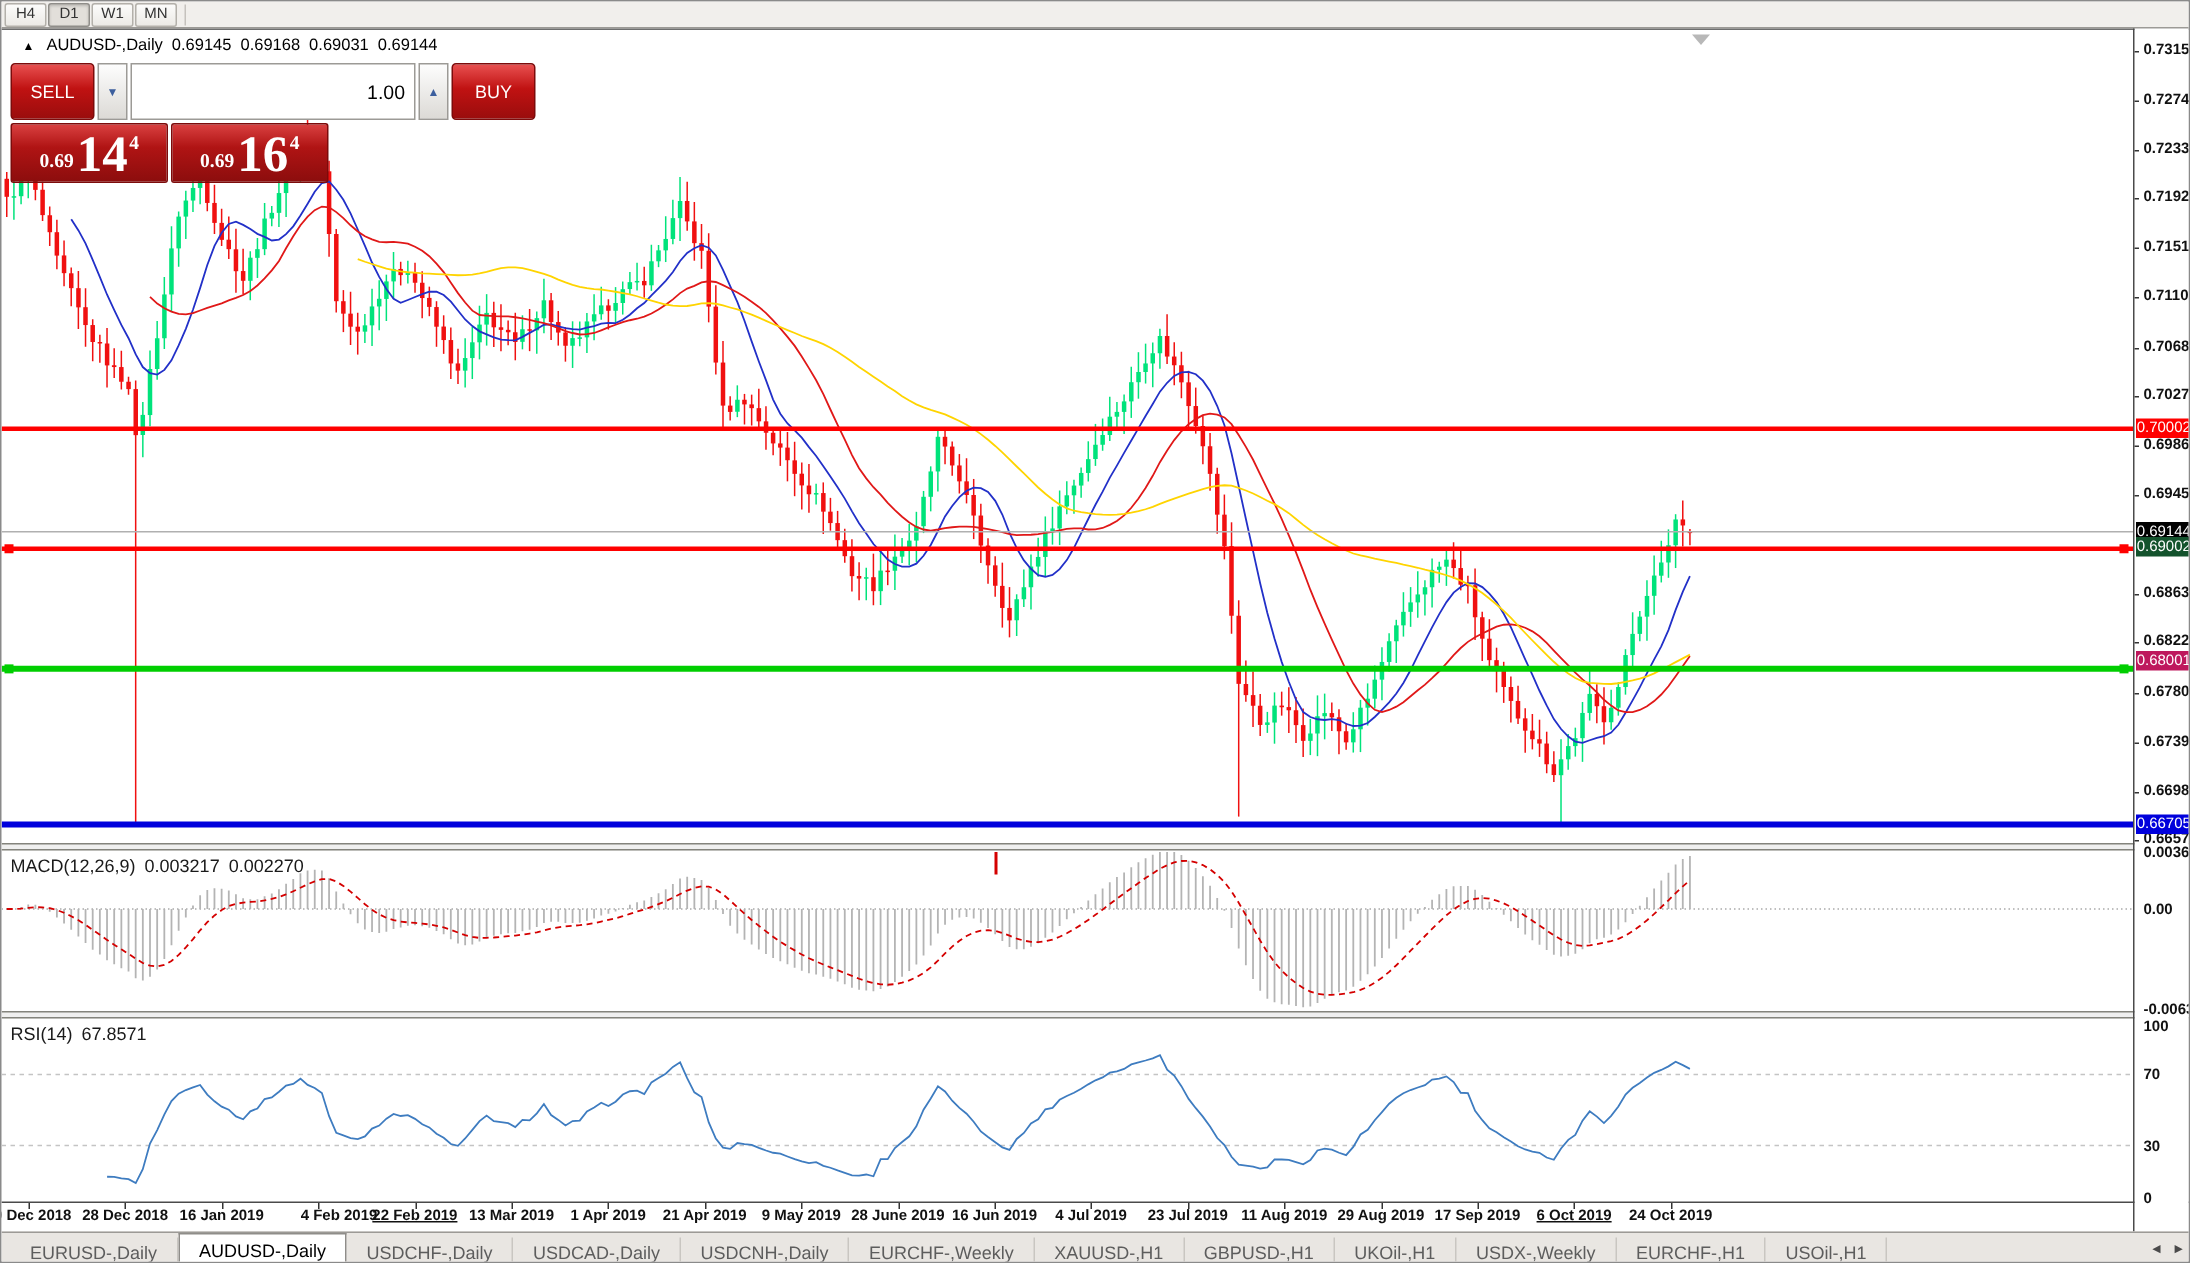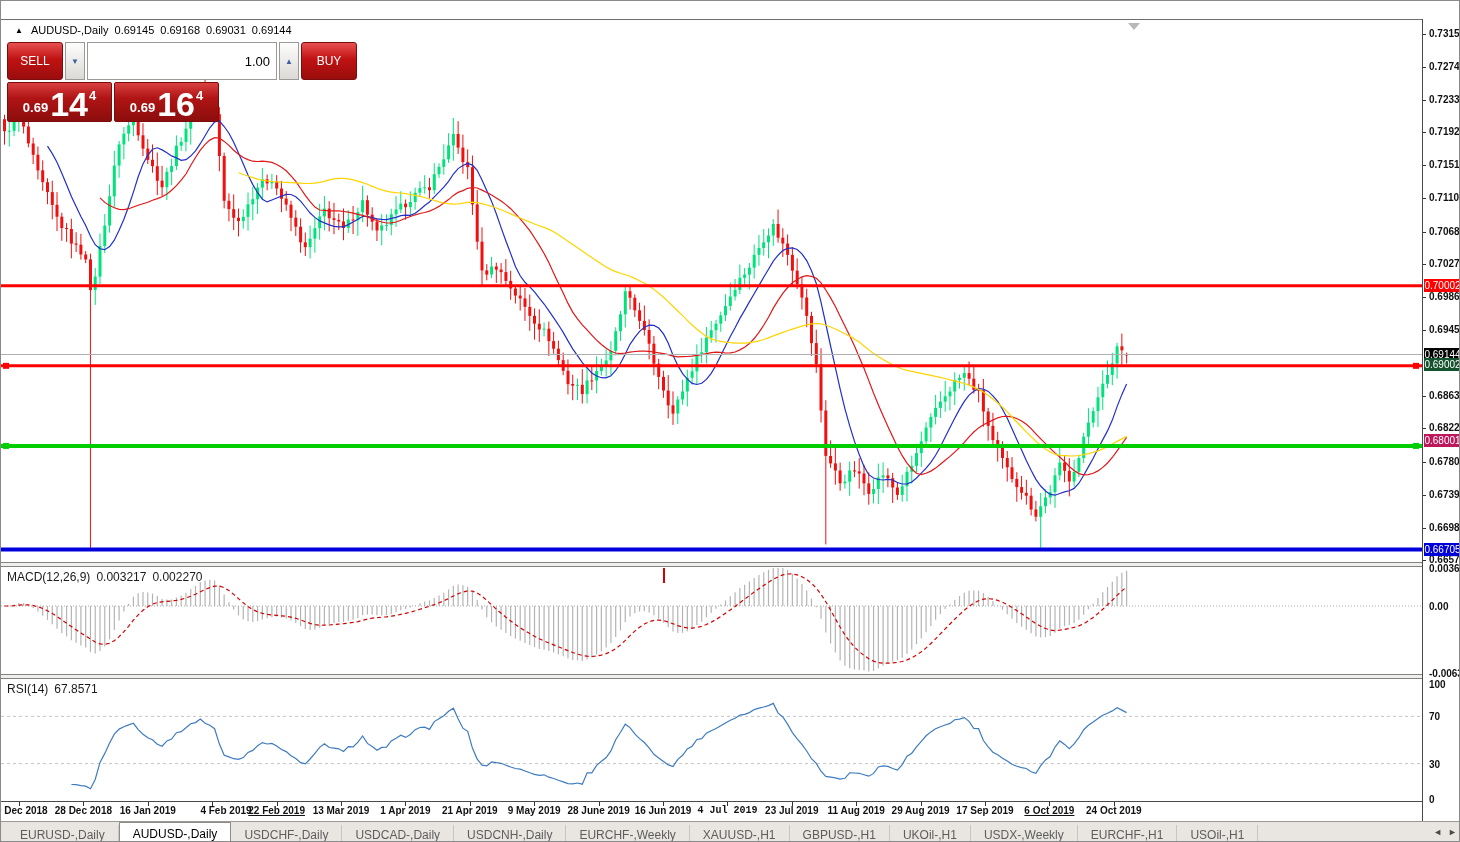--- a/index.html
+++ b/index.html
@@ -26,21 +26,21 @@
   
   .oneclick{position:absolute;left:6px;top:41px;width:212px;}
   .oc-row1{display:flex;gap:2px;height:38px;}
   .btn-trade{flex:0 0 54px;color:#fff;font-size:12px;display:flex;align-items:center;justify-content:center;
              background:linear-gradient(#e85050,#c01212 45%,#9a0d0d);border:1px solid #7c0b0b;border-radius:3px;cursor:pointer;}
   .spin{flex:0 0 18px;display:flex;align-items:center;justify-content:center;background:linear-gradient(#fdfdfd,#dcdad6);
         border:1px solid #9c9a96;color:#3c5f9e;font-size:8px;cursor:pointer;}
   .vol{flex:1;border:1px solid #9c9a96;font-size:13px;text-align:right;padding:0 6px;font-family:"Liberation Sans",sans-serif;}
   .oc-row2{display:flex;gap:2px;margin-top:2px;height:40px;}
   .bigpx{flex:1;color:#fff;background:linear-gradient(#d94040,#b01414 40%,#8c0d0d);border:1px solid #7c0b0b;
-         display:flex;align-items:flex-end;justify-content:center;padding-bottom:2px;cursor:pointer;border-radius:2px;}
+         display:flex;align-items:flex-end;justify-content:center;padding-bottom:2px;cursor:pointer;border-radius:2px;font-family:Liberation Serif, serif;}
   .bigpx .sm{font-size:13px;font-weight:bold;margin:0 2px 4px 0;}
   .bigpx .bg{font-size:34px;font-weight:bold;line-height:30px;}
   .bigpx .sup{font-size:13px;font-weight:bold;margin:0 0 16px 1px;}
   
   .axis-col{position:absolute;left:1422px;top:18px;width:38px;height:802px;background:#fff;}
   .ptick{position:absolute;left:6px;font-size:10px;font-weight:bold;color:#111;white-space:nowrap;}
   .ptick-dash{position:absolute;left:0;width:3px;height:1px;background:#333;}
   .pbadge{position:absolute;left:1px;width:37px;height:13px;color:#fff;font-size:10px;font-weight:normal;
           text-align:center;line-height:13px;}
   
@@ -57,20 +57,29 @@
   .tab:first-child{margin-left:6px;}
   .tab.active{background:#fff;color:#000;border:1px solid #8f8d89;border-bottom:none;height:21px;}
   .tab-navs{position:absolute;right:4px;top:5px;font-size:9px;color:#4a4a4a;display:flex;gap:6px;}
   .tab-navs span{cursor:pointer;}
 </style>
 </head>
 <body>
 
 <div id="app">
 
+  <div class="toolbar">
+    <span id="tf-holder" style="display:flex">
+        <div class="tfbtn">H4</div>
+        <div class="tfbtn active">D1</div>
+        <div class="tfbtn">W1</div>
+        <div class="tfbtn">MN</div>
+      </span>
+    <span class="tf-sep"></span>
+  </div>
 
   <div class="topline"></div>
 
   <svg id="price-svg" width="1421" height="543" viewBox="0 18 1421 543" style="top:18px">
       <g>
         <line x1="3.5" y1="113.7" x2="3.5" y2="143.6" stroke="#F01010" stroke-width="1"></line>
         <rect x="2.0" y="118.2" width="3" height="12.0" fill="#F01010"></rect>
         <line x1="8.275" y1="116.6" x2="8.275" y2="145.5" stroke="#00E37B" stroke-width="1"></line>
         <rect x="6.8" y="129.8" width="3" height="1.0" fill="#00E37B"></rect>
         <line x1="13.05" y1="102.1" x2="13.05" y2="135.2" stroke="#00E37B" stroke-width="1"></line>
@@ -916,21 +925,21 @@
       <div class="dlabel" style="left: 404.4px;">1 Apr 2019</div>
       <div class="dtick" style="left: 468.8px;"></div>
       <div class="dlabel" style="left: 468.8px;">21 Apr 2019</div>
       <div class="dtick" style="left: 533.2px;"></div>
       <div class="dlabel" style="left: 533.2px;">9 May 2019</div>
       <div class="dtick" style="left: 597.6px;"></div>
       <div class="dlabel" style="left: 597.6px;">28 June 2019</div>
       <div class="dtick" style="left: 662px;"></div>
       <div class="dlabel" style="left: 662px;">16 Jun 2019</div>
       <div class="dtick" style="left: 726.4px;"></div>
-      <div class="dlabel" style="left: 726.4px; font-family: Liberation Mono, monospace;">4 Jul 2019</div>
+      <div class="dlabel" style="left: 726.4px;">4 Jul 2019</div>
       <div class="dtick" style="left: 790.8px;"></div>
       <div class="dlabel" style="left: 790.8px;">23 Jul 2019</div>
       <div class="dtick" style="left: 855.2px;"></div>
       <div class="dlabel" style="left: 855.2px;">11 Aug 2019</div>
       <div class="dtick" style="left: 919.6px;"></div>
       <div class="dlabel" style="left: 919.6px;">29 Aug 2019</div>
       <div class="dtick" style="left: 984px;"></div>
       <div class="dlabel" style="left: 984px;">17 Sep 2019</div>
       <div class="dtick" style="left: 1048.4px;"></div>
       <div class="dlabel" style="left: 1048.4px; text-decoration: underline;">6 Oct 2019</div>

